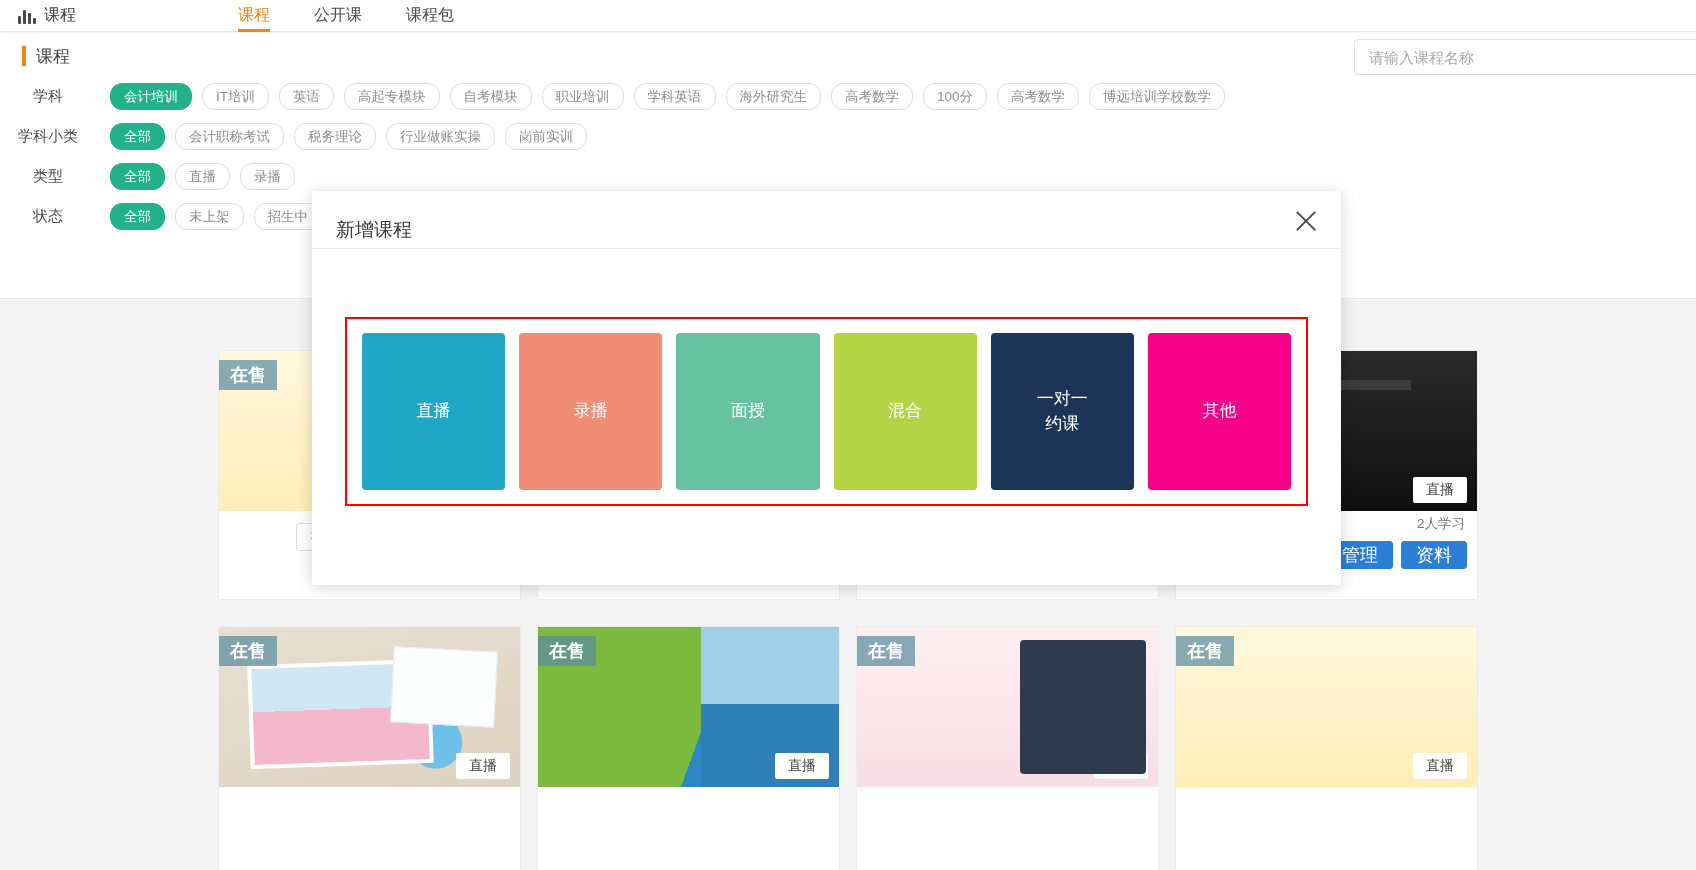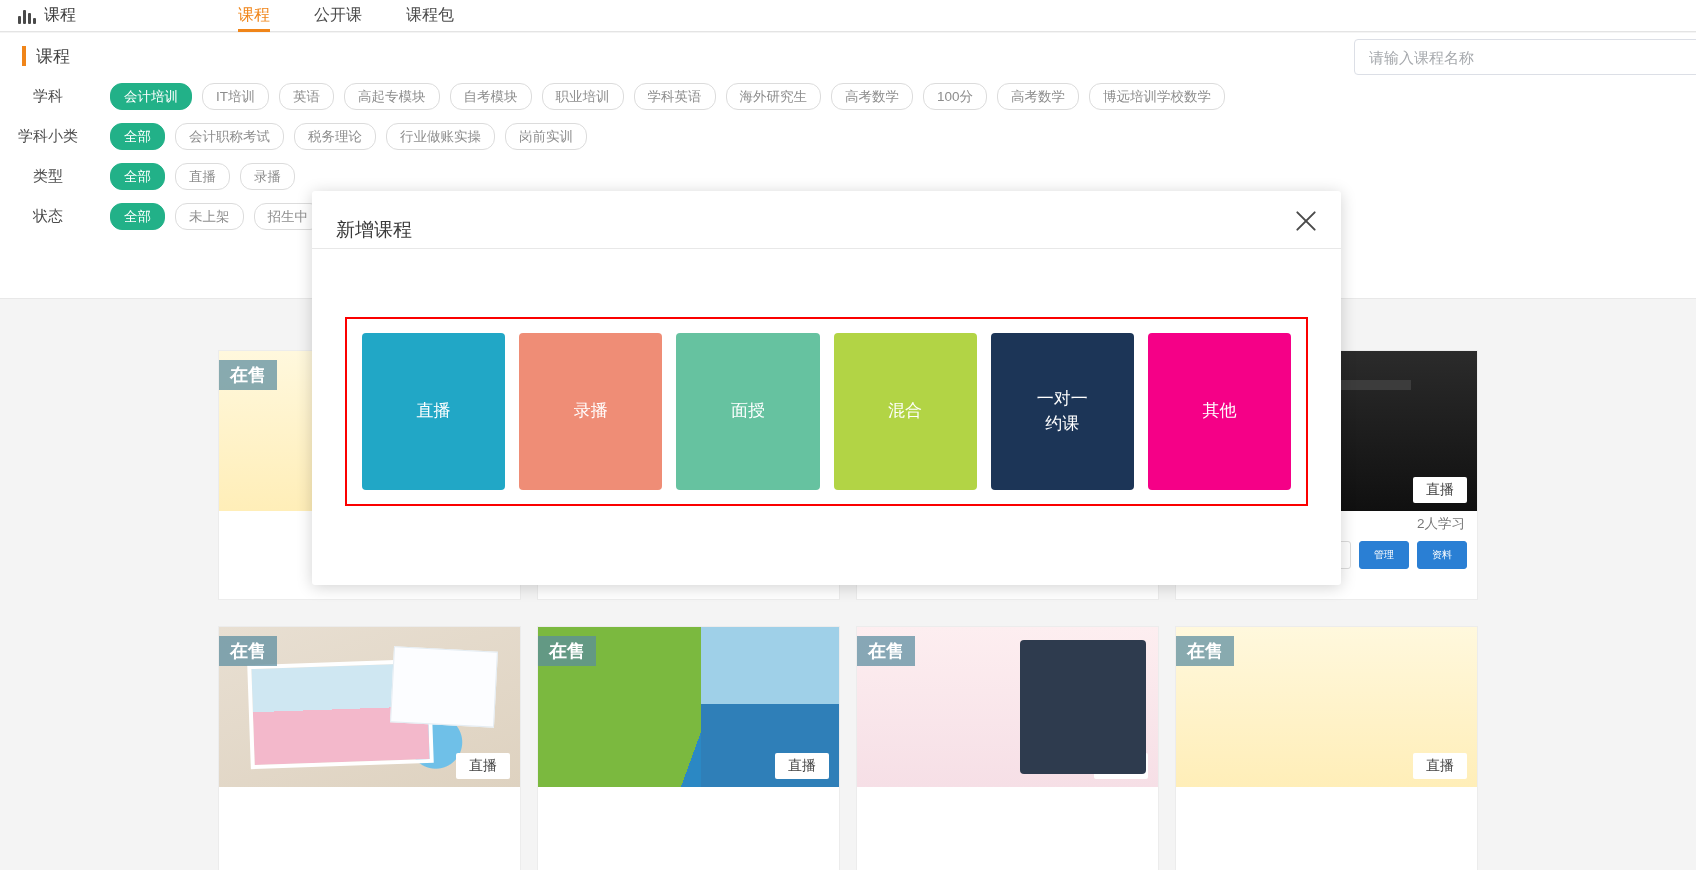--- a/index.html
+++ b/index.html
@@ -89,21 +89,21 @@
   .badge-live {
     position: absolute; right: 10px; bottom: 8px; background: #ffffff;
     color: #444; font-size: 14px; padding: 4px 13px; border-radius: 2px;
   }
   .cbody { height: 88px; }
   .cactions {
     display: flex; justify-content: flex-end; align-items: center;
     gap: 8px; padding: 8px 10px;
   }
   .btn {
-    height: 28px; padding: 0 14px; font-size: 10px; border-radius: 3px;
+    height: 28px; padding: 0 14px; font-size: 18px; border-radius: 3px;
     display: inline-flex; align-items: center; justify-content: center; cursor: pointer;
   }
   .btn-default { background: #fff; border: 1px solid #dcdcdc; color: #909399; }
   .btn-primary { background: #2a7fd4; border: 1px solid #2a7fd4; color: #fff; }
   .learners { font-size: 13.5px; color: #777; text-align: right; padding: 4px 12px 0 0; }
 
   
   .art1 { background:
       radial-gradient(circle at 72% 72%, #6fc0e8 0 26px, transparent 27px),
       linear-gradient(160deg,#e8dfd2 0%, #ded2c0 100%); }

